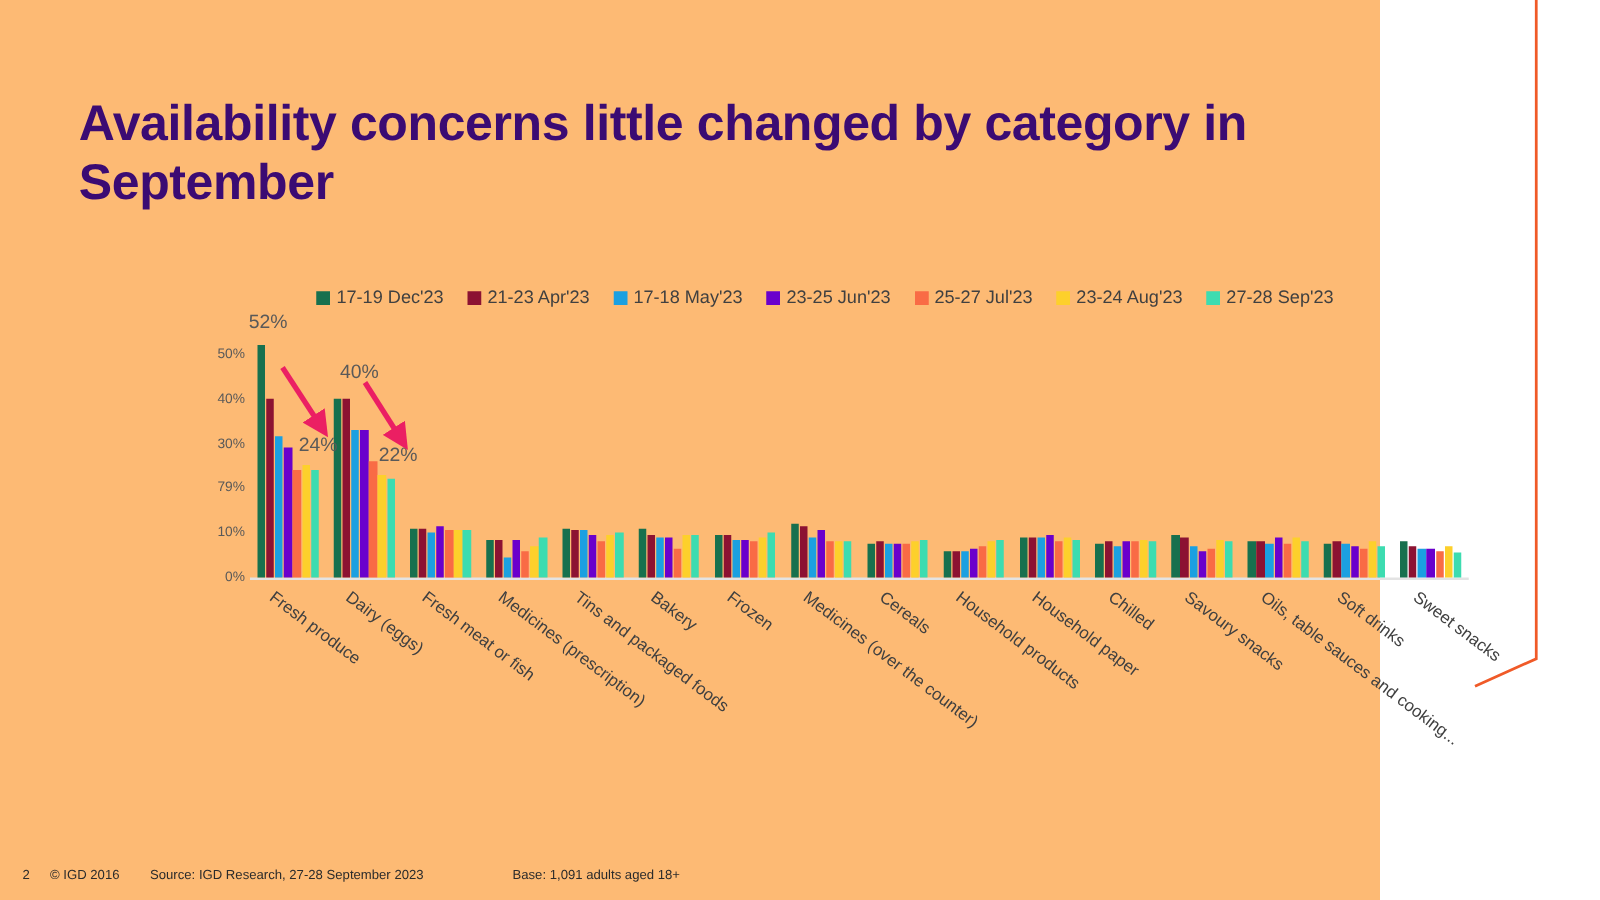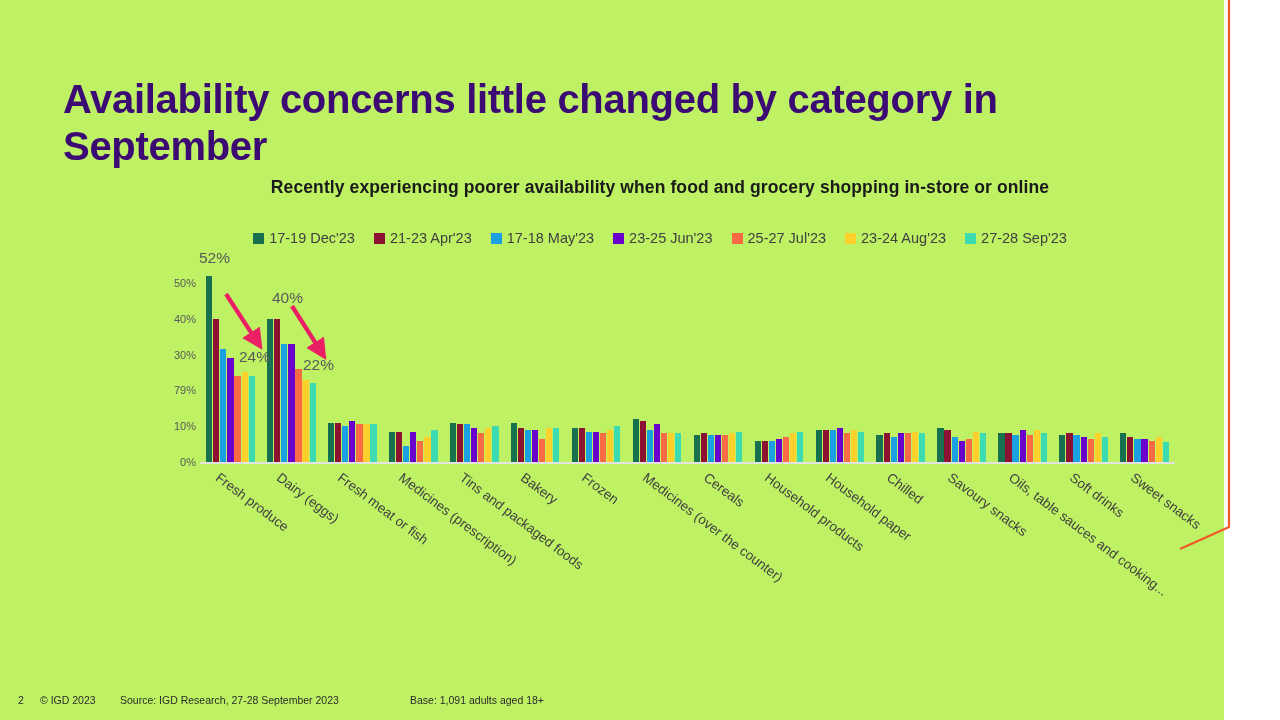--- a/index.html
+++ b/index.html
@@ -4,22 +4,22 @@
 <style>
   html, body {
     margin: 0; padding: 0;
     width: 1280px; height: 720px;
     background: #ffffff;
     font-family: "Liberation Sans", sans-serif;
     overflow: hidden;
   }
   #slide {
     position: relative;
-    width: 1224px; height: 720px;
-    background: #bef264;
+    width: 1104px; height: 720px;
+    background: #fdba74;
   }
 
   
   #deco {
     position: absolute; top: 0; left: 1150px;
     width: 130px; height: 580px;
     pointer-events: none;
   }
 
   
@@ -153,21 +153,20 @@
 <body>
 
 <div id="slide">
 
   <svg id="deco" viewBox="0 0 130 580">
     <polyline points="79,0 79,527 30,549" fill="none" stroke="#F05A28" stroke-width="2.2"></polyline>
   </svg>
 
   <div id="title">Availability concerns little changed by category in September</div>
 
-  <div id="subtitle">Recently experiencing poorer availability when food and grocery shopping in-store or online</div>
 
   <div id="legend">
       <div class="legend-item">
         <span class="legend-swatch" style="background: rgb(23, 112, 78);"></span>
         <span class="legend-label">17-19 Dec'23</span>
       </div>
       <div class="legend-item">
         <span class="legend-swatch" style="background: rgb(140, 18, 50);"></span>
         <span class="legend-label">21-23 Apr'23</span>
       </div>
@@ -379,18 +378,18 @@
       <marker id="ah" markerWidth="5" markerHeight="5" refX="2.2" refY="2.5" orient="auto">
         <path d="M0,0 L5,2.5 L0,5 z" fill="#EB1F63"></path>
       </marker>
     </defs>
     <line x1="226" y1="294" x2="256" y2="340" stroke="#EB1F63" stroke-width="4.2" marker-end="url(#ah)"></line>
     <line x1="292" y1="306" x2="320" y2="350" stroke="#EB1F63" stroke-width="4.2" marker-end="url(#ah)"></line>
   </svg>
 
   <div id="footer">
     <span class="pagenum">2</span>
-    <span class="copyright">© IGD 2023</span>
+    <span class="copyright">© IGD 2016</span>
     <span class="source">Source: IGD Research, 27-28 September 2023</span>
     <span class="base">Base: 1,091 adults aged 18+</span>
   </div>
 
 </div>
 
 </body></html>

